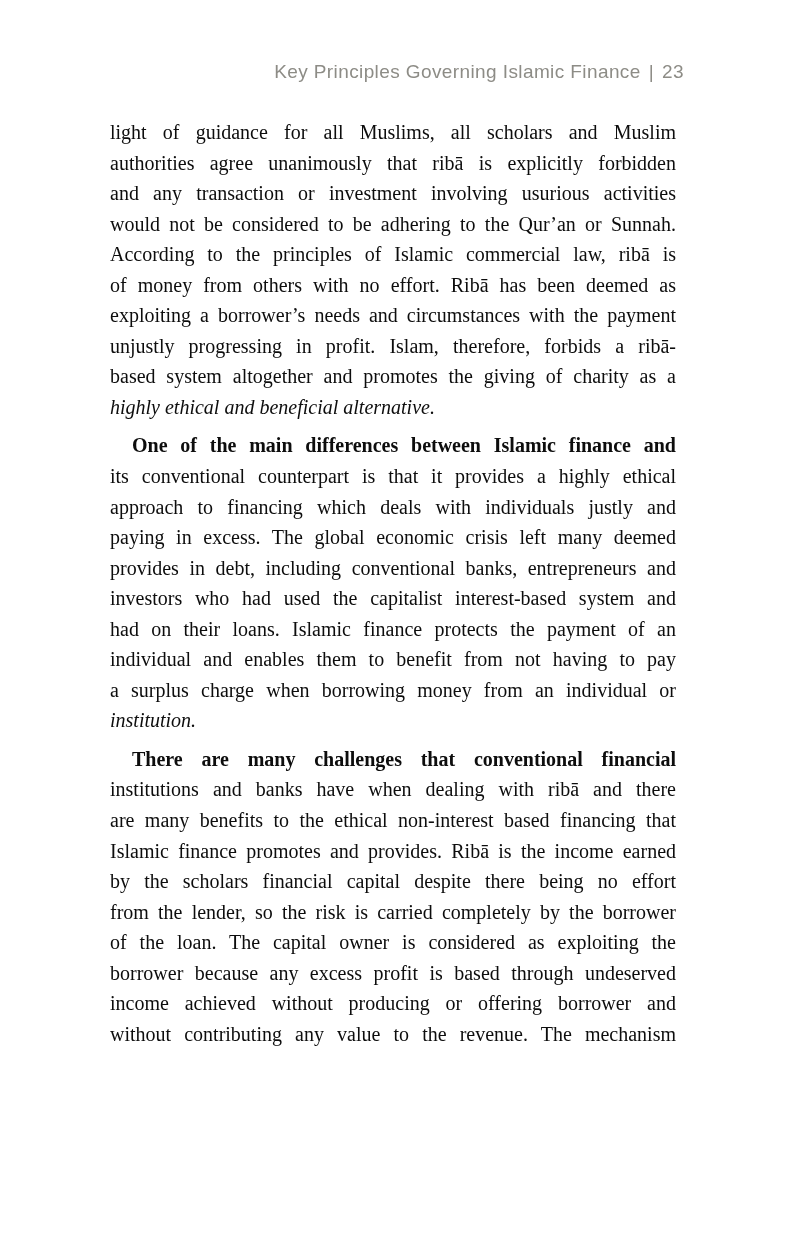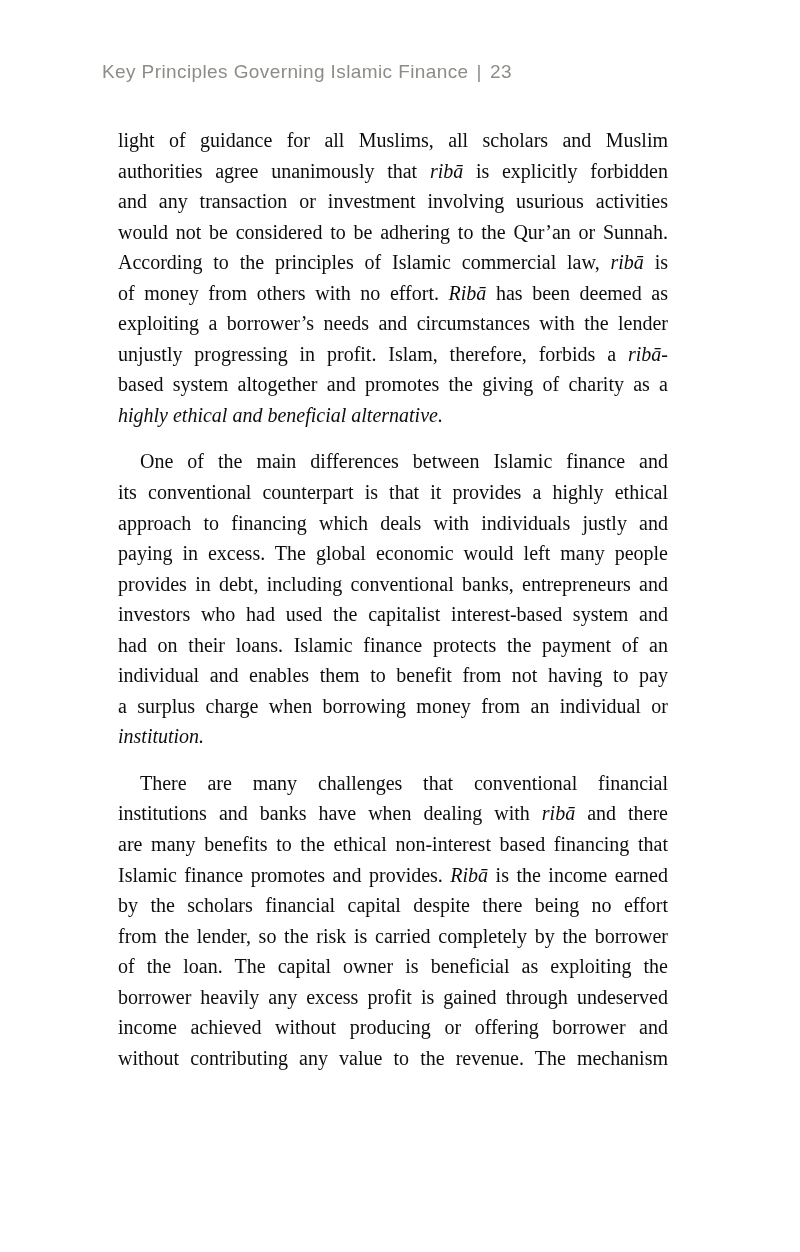--- a/index.html
+++ b/index.html
@@ -12,96 +12,97 @@
     width: 800px;
     height: 1252px;
     background: #ffffff;
     overflow: hidden;
   }
   .running-header {
     position: absolute;
     top: 61px;
     left: 102px;
     width: 582px;
-    text-align: left;
+    text-align: right;
     font-family: "Liberation Sans", sans-serif;
     font-size: 19px;
     letter-spacing: 0.4px;
     color: #8d8c86;
     white-space: nowrap;
   }
   .running-header .sep {
     margin: 0 8px;
     color: #8d8c86;
   }
   .body-text {
     position: absolute;
     top: 109px;
     left: 102px;
     width: 582px;
     font-family: "Liberation Serif", serif;
     font-size: 20px;
     color: #0d0d0d;
   }
-  .para { margin: 16px; padding: 0; }
+  .para { margin: 8px; padding: 0; }
   .line {
     height: 30.55px;
     line-height: 30.55px;
     text-align: justify;
     text-align-last: justify;
     white-space: nowrap;
     overflow: visible;
   }
   .line.flush {
     text-align-last: left;
     font-style: italic;
   }
   .line.indent {
     text-indent: 22px;
+    font-weight: bold;
   }
-  .it { font-style: italic; }
+  .it { }
 </style>
 </head>
 <body>
 
 <div class="page">
   <div class="running-header">
     <span>Key Principles Governing Islamic Finance</span><span class="sep">|</span><span>23</span>
   </div>
   <div class="body-text">
       <div class="para">
         <div class="line">light of guidance for all Muslims, all scholars and Muslim</div>
         <div class="line">authorities agree unanimously that <span class="it">ribā</span> is explicitly forbidden</div>
         <div class="line">and any transaction or investment involving usurious activities</div>
         <div class="line">would not be considered to be adhering to the Qur’an or Sunnah.</div>
         <div class="line">According to the principles of Islamic commercial law, <span class="it">ribā</span> is</div>
         <div class="line">of money from others with no effort. <span class="it">Ribā</span> has been deemed as</div>
-        <div class="line">exploiting a borrower’s needs and circumstances with the lender</div>
+        <div class="line">exploiting a borrower’s needs and circumstances with the payment</div>
         <div class="line">unjustly progressing in profit. Islam, therefore, forbids a <span class="it">ribā</span>-</div>
         <div class="line">based system altogether and promotes the giving of charity as a</div>
         <div class="line flush">highly ethical and beneficial alternative.</div>
       </div>
       <div class="para">
         <div class="line indent">One of the main differences between Islamic finance and</div>
         <div class="line">its conventional counterpart is that it provides a highly ethical</div>
         <div class="line">approach to financing which deals with individuals justly and</div>
-        <div class="line">paying in excess. The global economic would left many people</div>
+        <div class="line">paying in excess. The global economic crisis left many deemed</div>
         <div class="line">provides in debt, including conventional banks, entrepreneurs and</div>
         <div class="line">investors who had used the capitalist interest-based system and</div>
         <div class="line">had on their loans. Islamic finance protects the payment of an</div>
         <div class="line">individual and enables them to benefit from not having to pay</div>
         <div class="line">a surplus charge when borrowing money from an individual or</div>
         <div class="line flush">institution.</div>
       </div>
       <div class="para">
         <div class="line indent">There are many challenges that conventional financial</div>
         <div class="line">institutions and banks have when dealing with <span class="it">ribā</span> and there</div>
         <div class="line">are many benefits to the ethical non-interest based financing that</div>
         <div class="line">Islamic finance promotes and provides. <span class="it">Ribā</span> is the income earned</div>
         <div class="line">by the scholars financial capital despite there being no effort</div>
         <div class="line">from the lender, so the risk is carried completely by the borrower</div>
-        <div class="line">of the loan. The capital owner is beneficial as exploiting the</div>
-        <div class="line">borrower heavily any excess profit is gained through undeserved</div>
+        <div class="line">of the loan. The capital owner is considered as exploiting the</div>
+        <div class="line">borrower because any excess profit is based through undeserved</div>
         <div class="line">income achieved without producing or offering borrower and</div>
         <div class="line">without contributing any value to the revenue. The mechanism</div>
       </div>
     </div>
 </div>
 
 </body></html>

